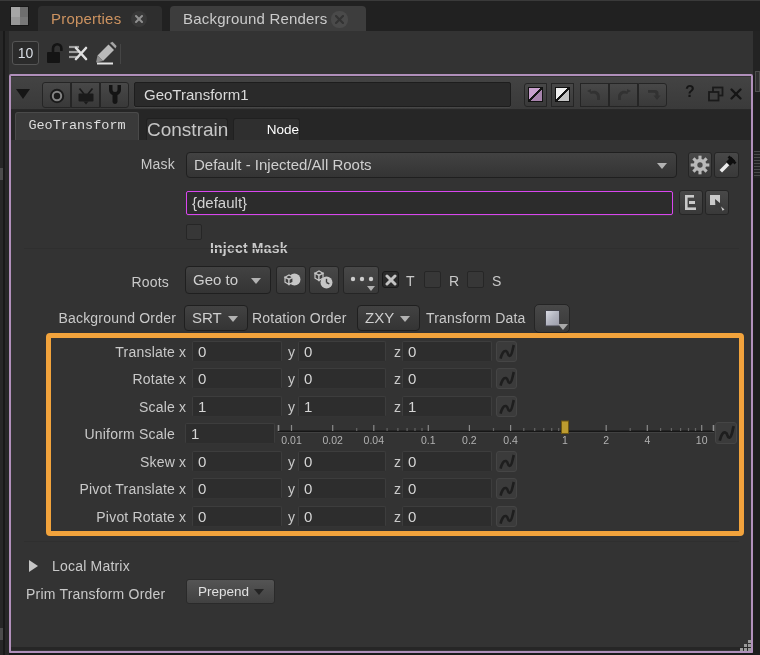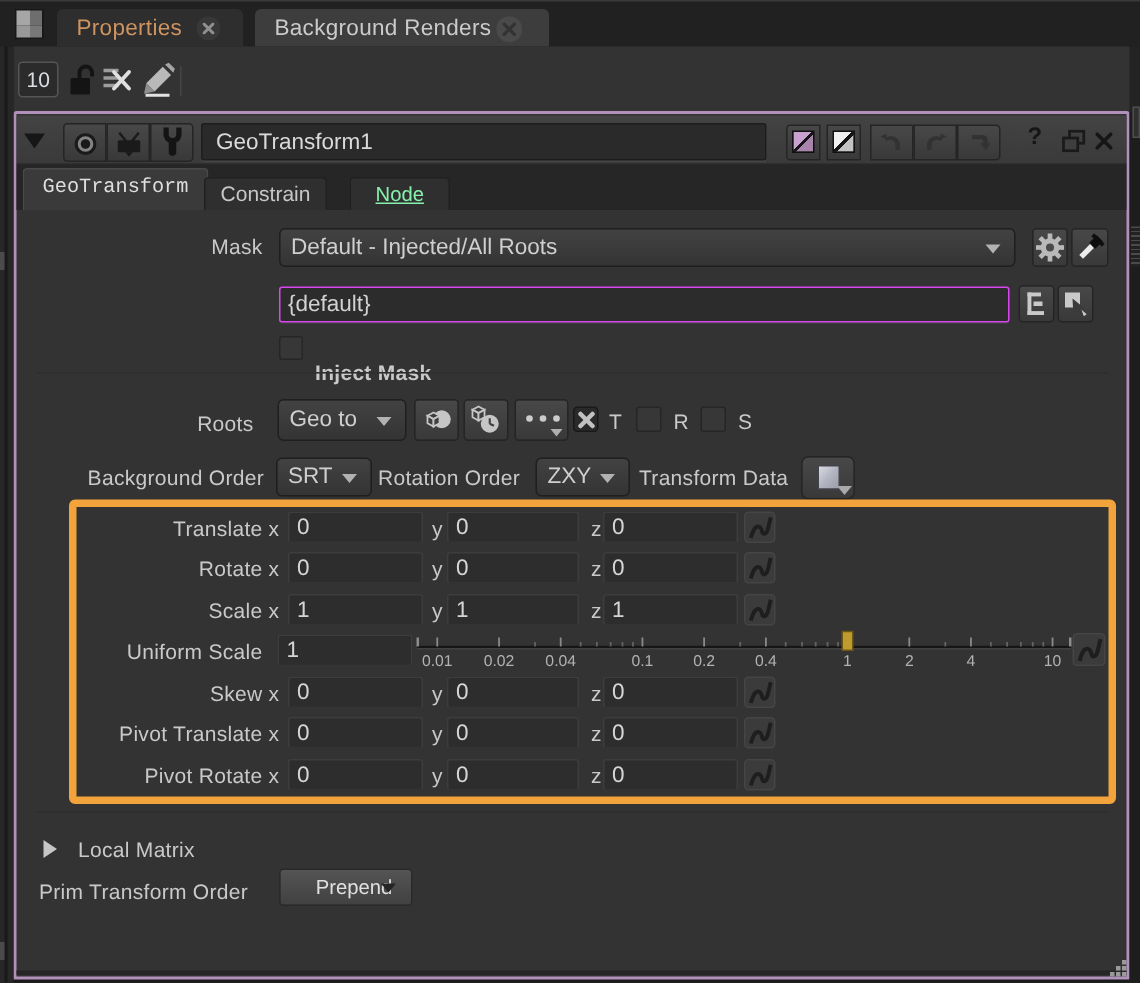--- a/index.html
+++ b/index.html
@@ -141,22 +141,22 @@
 </svg>
 <svg class="abs" style="left:729px;top:87px;" width="14" height="14" viewBox="0 0 14 14">
   <g stroke="#161616" stroke-width="2.4" stroke-linecap="round">
     <line x1="2.5" y1="2.5" x2="11.5" y2="11.5"></line>
       <line x1="11.5" y1="2.5" x2="2.5" y2="11.5"></line>
   </g>
 </svg>
 
 <div class="abs" style="left:11px;top:110px;width:740px;height:30px;background:#262626;"></div>
 <div class="abs" style="left:15px;top:112px;width:124px;height:28px;background:#3a3a3a;border:1px solid #4a4a4a;border-bottom:none;border-radius:3px 3px 0 0;color:#dedede;font-size:13.5px;text-align:center;line-height:26px;font-family:Liberation Mono, monospace;">GeoTransform</div>
-<div class="abs" style="left:136px;top:118px;width:82px;height:22px;background:#2f2f2f;border:1px solid #202020;border-bottom:none;border-radius:3px 3px 0 0;color:#c6c6c6;font-size:14px;text-align:center;line-height:21px;">Constrain</div>
-<div class="abs" style="left:233px;top:118px;width:67px;height:22px;background:#2f2f2f;border:1px solid #202020;border-bottom:none;border-radius:3px 3px 0 0;color:#86efac;font-size:13.5px;text-align:center;line-height:21px;text-decoration:underline;">Node</div>
+<div class="abs" style="left:146px;top:118px;width:82px;height:22px;background:#2f2f2f;border:1px solid #202020;border-bottom:none;border-radius:3px 3px 0 0;color:#c6c6c6;font-size:19px;text-align:center;line-height:21px;">Constrain</div>
+<div class="abs" style="left:233px;top:118px;width:67px;height:22px;background:#2f2f2f;border:1px solid #202020;border-bottom:none;border-radius:3px 3px 0 0;color:#ffffff;font-size:13.5px;text-align:right;line-height:21px;">Node</div>
 
 <div class="rlbl" style="left:95px;top:156px;width:80px;">Mask</div>
 <div class="dd" style="left:186px;top:152px;width:491px;height:26px;line-height:24px;">Default - Injected/All Roots<span class="arr"></span></div>
 <div class="btn" style="left:688px;top:152px;width:24px;height:26px;"></div>
 <div class="btn" style="left:714px;top:152px;width:25px;height:26px;"></div>
 <svg class="abs" style="left:690px;top:155px;" width="20" height="20" viewBox="0 0 18 18">
   <g fill="#b9b9b9">
     <circle cx="9" cy="9" r="5.6"></circle>
     <g id="t">
         <rect x="7.6" y="0.6" width="2.8" height="4"></rect>
@@ -391,21 +391,21 @@
     <text x="371.3" y="31" fill="#b2b2b2" font-size="10.5" text-anchor="middle" font-family="Liberation Sans, sans-serif">4</text>
     <text x="425.7" y="31" fill="#b2b2b2" font-size="10.5" text-anchor="middle" font-family="Liberation Sans, sans-serif">10</text>
     <rect x="285.5" y="8" width="7" height="12.5" fill="#bd9c2f" stroke="#6e5712" stroke-width="1"></rect>
   </svg>
 
 <div class="abs" style="left:24px;top:541px;width:715px;height:1px;background:#242424;border-bottom:1px solid rgba(70,70,70,.35);"></div>
 
 <div class="abs" style="left:29px;top:560px;width:0;height:0;border-top:6px solid transparent;border-bottom:6px solid transparent;border-left:9px solid #c6c6c6;"></div>
 <div class="lbl" style="left:52px;top:558px;">Local Matrix</div>
 <div class="lbl" style="left:26px;top:586px;">Prim Transform Order</div>
-<div class="abs" style="left:186px;top:579px;width:89px;height:25px;background:linear-gradient(#545454,#414141);border:1px solid #2a2a2a;border-radius:3px;color:#e0e0e0;font-size:13.5px;line-height:23px;padding-left:11px;text-align:center;">Prepend</div>
+<div class="abs" style="left:186px;top:579px;width:89px;height:25px;background:linear-gradient(#545454,#414141);border:1px solid #2a2a2a;border-radius:3px;color:#e0e0e0;font-size:13.5px;line-height:23px;padding-left:11px;">Prepend</div>
 <div class="abs" style="left:254px;top:589px;width:0;height:0;border-left:5px solid transparent;border-right:5px solid transparent;border-top:6px solid #242424;"></div>
 
 <div class="abs" style="left:753px;top:75px;width:7px;height:580px;background:#1d1d1d;"></div>
 <div class="abs" style="left:755px;top:71px;width:5px;height:21px;background:#2f2f2f;border:1px solid #4e4e4e;"></div>
 <div class="abs" style="left:754px;top:151px;width:6px;height:27px;background:repeating-linear-gradient(#4a4a4a 0 1px,#222 1px 3px);"></div>
 <div class="abs" style="left:0;top:31px;width:9px;height:624px;background:#272727;"></div>
 <div class="abs" style="left:3px;top:31px;width:2px;height:624px;background:#191919;"></div>
 <div class="abs" style="left:0;top:168px;width:3px;height:12px;background:#4b4b4b;"></div>
 <div class="abs" style="left:0;top:628px;width:3px;height:12px;background:#4b4b4b;"></div>
 <div class="abs" style="left:9px;top:653px;width:744px;height:2px;background:#1a1a1a;"></div>

